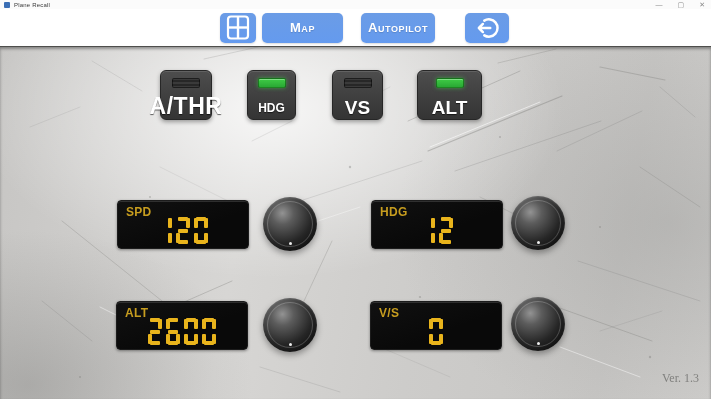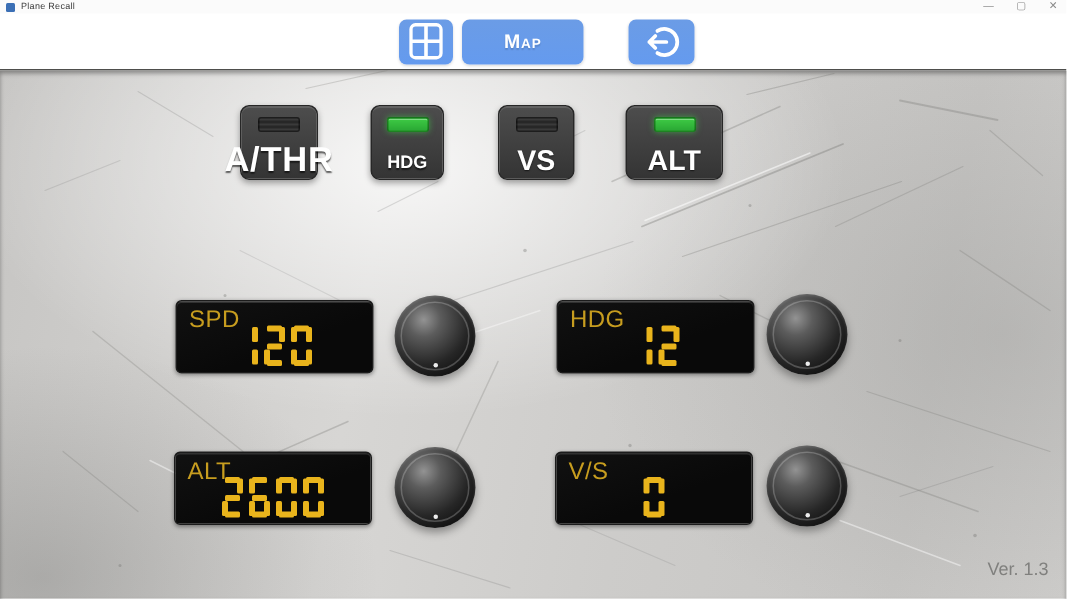--- a/index.html
+++ b/index.html
@@ -90,21 +90,21 @@
     position:absolute;width:132px;height:49px;box-sizing:border-box;
     background:linear-gradient(160deg,#111 0%,#090909 60%);
     border:1px solid #1c1c1c;border-radius:4px;
     box-shadow:inset 0 1px 0 rgba(255,255,255,.14), 0 1px 3px rgba(0,0,0,.4);
   }
   .ctrl:nth-child(1) .lcd{left:117px;top:153px;}
   .ctrl:nth-child(2) .lcd{left:371px;top:153px;}
   .ctrl:nth-child(3) .lcd{left:116px;top:254px;}
   .ctrl:nth-child(4) .lcd{left:370px;top:254px;}
   .lcd-label{
-    position:absolute;top:4px;left:8px;font-size:16px;font-weight:normal;
+    position:absolute;top:4px;left:8px;font-size:12px;font-weight:bold;
     color:#c79d1f;letter-spacing:.3px;
   }
   .lcd-value{
     position:absolute;left:0;right:0;bottom:4px;
     display:flex;justify-content:center;gap:4px;
   }
   .sseg{position:relative;width:14px;height:27px;}
   .sg{position:absolute;background:var(--display-amber,#e9b41c);border-radius:1px;opacity:0;}
   .sg.on{opacity:1;}
   .sg-a{left:2px;right:2px;top:0;height:4px;}
@@ -126,21 +126,21 @@
   .knob::after{
     content:"";position:absolute;left:50%;bottom:6px;width:3px;height:3px;
     margin-left:-1.5px;border-radius:50%;background:rgba(255,255,255,.92);
   }
   .ctrl:nth-child(1) .knob{left:263px;top:150px;}
   .ctrl:nth-child(2) .knob{left:511px;top:149px;}
   .ctrl:nth-child(3) .knob{left:263px;top:251px;}
   .ctrl:nth-child(4) .knob{left:511px;top:250px;}
   
   .version{
-    position:absolute;right:12px;bottom:13px;font-size:12px;color:#80807e;
+    position:absolute;right:12px;bottom:13px;font-size:12px;color:#80807e;font-family:Liberation Serif, serif;
   }
 </style>
 </head>
 <body>
 
 <div class="titlebar">
   <span class="app-icon"></span>
   <span class="app-title">Plane Recall</span>
   <div class="win-controls">
     <span>—</span>
@@ -151,20 +151,21 @@
 
 <div class="toolbar">
   <button class="tb-btn w-grid">
     <svg width="24" height="25" viewBox="0 0 24 25">
       <rect x="2" y="1.5" width="20" height="22" rx="3" fill="none" stroke="#fff" stroke-width="2.2"></rect>
       <line x1="12" y1="1.5" x2="12" y2="23.5" stroke="#fff" stroke-width="2.4"></line>
       <line x1="2" y1="12.5" x2="22" y2="12.5" stroke="#fff" stroke-width="2.4"></line>
     </svg>
   </button>
   <button class="tb-btn w-map">Map</button>
+  <button class="tb-btn w-autopilot">Autopilot</button>
   <button class="tb-btn w-exit">
     <svg width="26" height="26" viewBox="0 0 24 24">
       <path d="M9.5 5.2 A8 8 0 1 1 9.5 18.8" fill="none" stroke="#fff" stroke-width="2.3" stroke-linecap="round"></path>
       <path d="M15 12 H4.5 M8.2 8.3 L4.5 12 l3.7 3.7" fill="none" stroke="#fff" stroke-width="2.3" stroke-linecap="round" stroke-linejoin="round"></path>
     </svg>
   </button>
 </div>
 
 <div class="panel">
 

